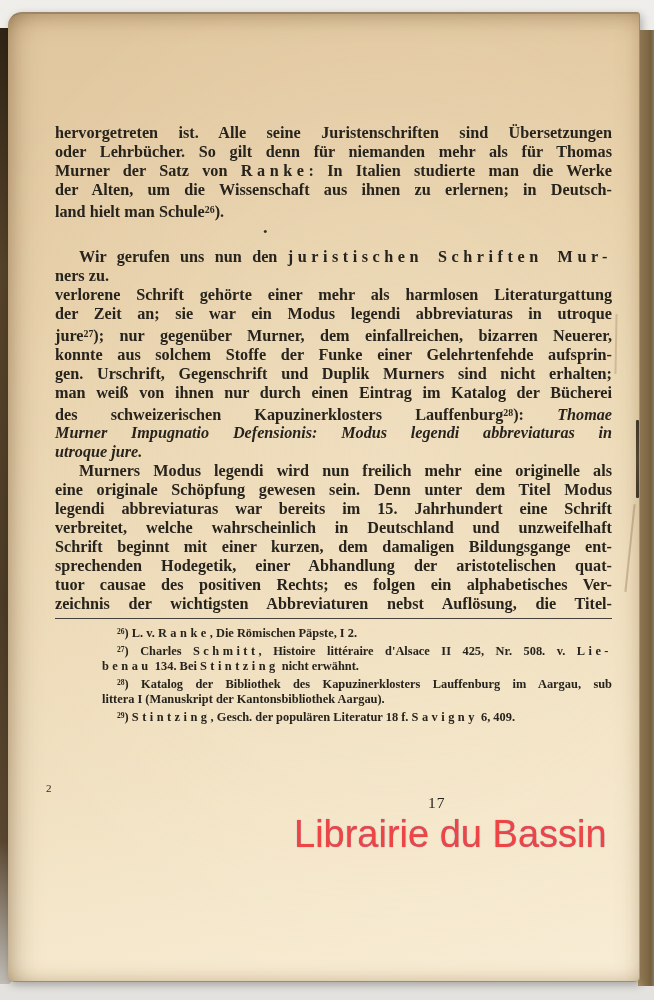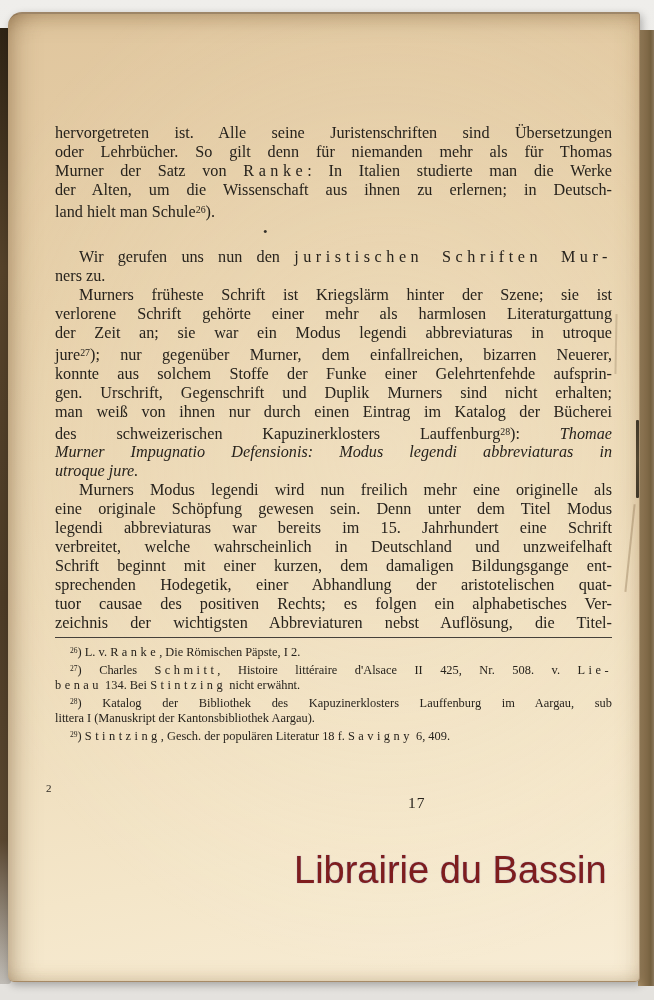--- a/index.html
+++ b/index.html
@@ -34,47 +34,47 @@
       inset -12px 0 24px -14px rgba(140,105,60,.35),
       inset 0 16px 26px -18px rgba(120,88,50,.5),
       inset 0 -14px 22px -18px rgba(150,115,70,.35),
       2px 3px 9px rgba(0,0,0,.28);
   }
   .text-block{
     position:absolute;left:47px;top:110px;width:557px;
     color:#27231d;font-size:16.2px;line-height:19px;
     text-rendering:optimizeLegibility;
   }
-  .para{margin:0;}
+  .para{margin:0;font-weight:bold;}
   .line{min-height:19px;}
   .line.just{text-align:justify;text-align-last:justify;}
   .line.ind{padding-left:24px;}
   .seg-n{}
   .seg-sp{letter-spacing:.28em;}
   .seg-i{font-style:italic;}
   .seg-u{font-size:61%;vertical-align:.38em;letter-spacing:0;}
   .separator-line{height:26px;padding-left:208px;}
   .separator-line span{font-size:13px;color:#33302a;}
   .fn-rule{
     border:0;border-top:1.6px solid #45403a;width:557px;
     margin:4px 0 5px 0;
   }
   .footnotes{font-size:12.4px;line-height:15.6px;}
-  .footnotes .line{min-height:15.6px;}
+  .footnotes .line{min-height:15.6px;margin-left:47px;}
   .footnotes .line.ind{padding-left:15px;}
   .signature-mark{
     position:absolute;left:38px;top:768px;font-size:11px;color:#2c2822;
   }
   .page-number{
-    position:absolute;left:400px;top:780px;font-size:15.5px;color:#27231d;letter-spacing:1px;
+    position:absolute;left:420px;top:780px;font-size:15.5px;color:#27231d;letter-spacing:1px;
   }
   .watermark{
-    position:absolute;left:294px;top:849px;z-index:5;
+    position:absolute;left:294px;top:813px;z-index:5;
     font-family:"Liberation Sans", sans-serif;
-    font-size:38px;color:#7f1d1d;
+    font-size:38px;color:#ef4444;
     text-shadow:0 0 1px rgba(25,60,180,.55);
     white-space:nowrap;
   }
   .ink-mark{
     position:absolute;right:0px;top:406px;width:3px;height:78px;
     background:linear-gradient(180deg,#241d12,#3a2f1c 50%,#241d12);
     border-radius:1px;opacity:.85;
   }
   .crease-mark{
     position:absolute;right:9px;top:490px;width:1.5px;height:88px;
@@ -107,21 +107,20 @@
     <div class="separator-line">
       <span>•</span>
     </div>
 
     <div>
         <div class="para">
           <div class="line just ind"><span class="seg-n">Wir gerufen uns nun den </span><span class="seg-sp">juristischen Schriften Mur-</span></div>
           <div class="line"><span class="seg-n">ners zu.</span></div>
         </div>
         <div class="para">
-          <div class="line just ind"><span class="seg-n">Murners früheste Schrift ist Kriegslärm hinter der Szene; sie ist</span></div>
           <div class="line just"><span class="seg-n">verlorene Schrift gehörte einer mehr als harmlosen Literaturgattung</span></div>
           <div class="line just"><span class="seg-n">der Zeit an; sie war ein Modus legendi abbreviaturas in utroque</span></div>
           <div class="line just"><span class="seg-n">jure</span><span class="seg-u">27</span><span class="seg-n">); nur gegenüber Murner, dem einfallreichen, bizarren Neuerer,</span></div>
           <div class="line just"><span class="seg-n">konnte aus solchem Stoffe der Funke einer Gelehrtenfehde aufsprin-</span></div>
           <div class="line just"><span class="seg-n">gen. Urschrift, Gegenschrift und Duplik Murners sind nicht erhalten;</span></div>
           <div class="line just"><span class="seg-n">man weiß von ihnen nur durch einen Eintrag im Katalog der Bücherei</span></div>
           <div class="line just"><span class="seg-n">des schweizerischen Kapuzinerklosters Lauffenburg</span><span class="seg-u">28</span><span class="seg-n">): </span><span class="seg-i">Thomae</span></div>
           <div class="line just"><span class="seg-i">Murner Impugnatio Defensionis: Modus legendi abbreviaturas in</span></div>
           <div class="line"><span class="seg-i">utroque jure.</span></div>
         </div>

